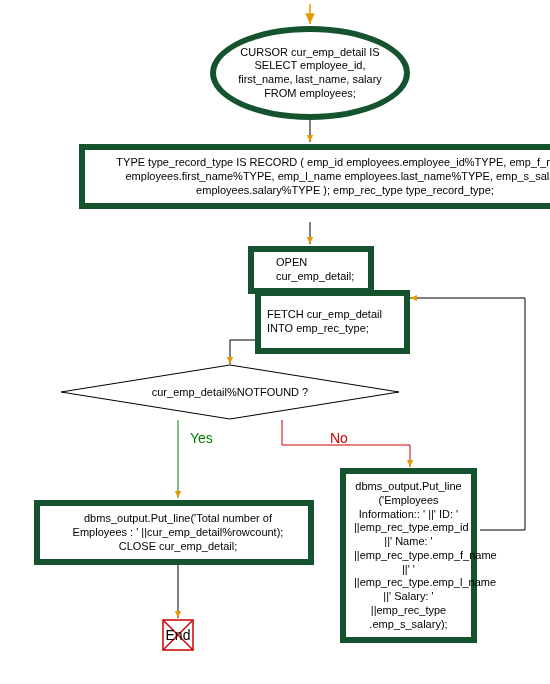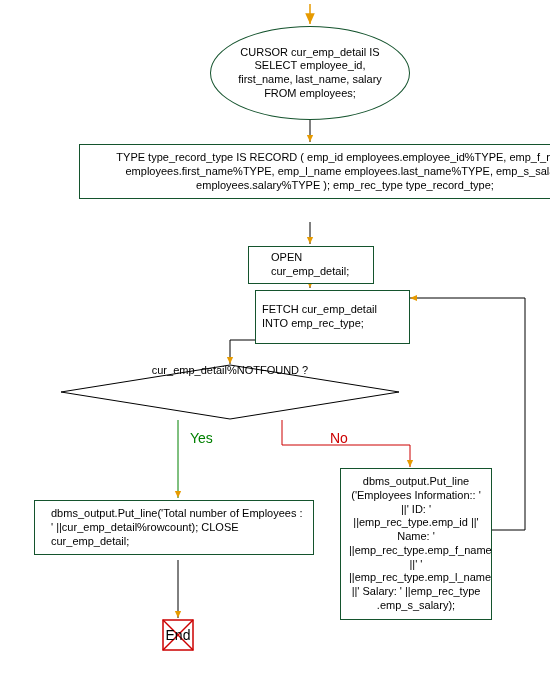--- a/index.html
+++ b/index.html
@@ -9,39 +9,39 @@
     height: 684px;
     background: #ffffff;
     font-family: Arial, Helvetica, sans-serif;
     font-size: 11px;
     color: #000;
     position: relative;
     overflow: hidden;
   }
   .node {
     position: absolute;
-    border: 1px solid #14532d;
+    border: 6px solid #14532d;
     background: #fff;
     text-align: center;
     padding: 6px 8px;
     line-height: 1.25;
     box-sizing: border-box;
   }
   .ellipse {
     border-radius: 50%;
     display: flex;
     align-items: center;
     justify-content: center;
   }
   .ellipse > div { width: 85%; }
   .decision {
     position: absolute;
     background: #fff;
     display: flex;
-    align-items: flex-start;
+    align-items: center;
     justify-content: center;
   }
   .decision svg { position: absolute; top:0; left:0; width:100%; height:100%; }
   .decision .dtext { position: relative; z-index: 1; text-align: center; }
   .end-node {
     position: absolute;
     width: 30px;
     height: 30px;
     display:flex;
     align-items:center;
@@ -111,25 +111,25 @@
 <div class="decision" style="left:60px; top:364px; width:340px; height:56px;">
   <svg viewBox="0 0 340 56" preserveAspectRatio="none">
     <polygon points="170,1 339,28 170,55 1,28" fill="#fff" stroke="#000" stroke-width="1"></polygon>
   </svg>
   <div class="dtext">cur_emp_detail%NOTFOUND ?</div>
 </div>
 
 <div class="edge-label yes" style="left:190px; top:430px;">Yes</div>
 <div class="edge-label no" style="left:290px; top:430px;">No</div>
 
-<div class="node" style="left:340px; top:468px; width:152px;">
+<div class="node" style="left:340px; top:468px; width:137px;">
   <span>dbms_output.Put_line ('Employees Information::  ' ||' ID: ' ||emp_rec_type.emp_id ||'   Name: ' ||emp_rec_type.emp_f_name ||' ' ||emp_rec_type.emp_l_name ||'   Salary: ' ||emp_rec_type .emp_s_salary);</span>
 </div>
 
-<div class="node" style="left:34px; top:500px; width:280px; text-align:left;padding-left:16px;">
+<div class="node" style="left:34px; top:500px; width:280px; text-align:center;padding-left:16px;">
   <span>dbms_output.Put_line('Total number of Employees : ' ||cur_emp_detail%rowcount); CLOSE cur_emp_detail;</span>
 </div>
 
 <div class="end-node" style="left:163px; top:620px;">
   <svg width="32" height="32" viewBox="0 0 32 32">
     <rect x="1" y="1" width="30" height="30" fill="#fff" stroke="#cc0000" stroke-width="1.5"></rect>
     <line x1="1" y1="1" x2="31" y2="31" stroke="#cc0000" stroke-width="1.5"></line>
     <line x1="31" y1="1" x2="1" y2="31" stroke="#cc0000" stroke-width="1.5"></line>
   </svg>
   <span>End</span>

